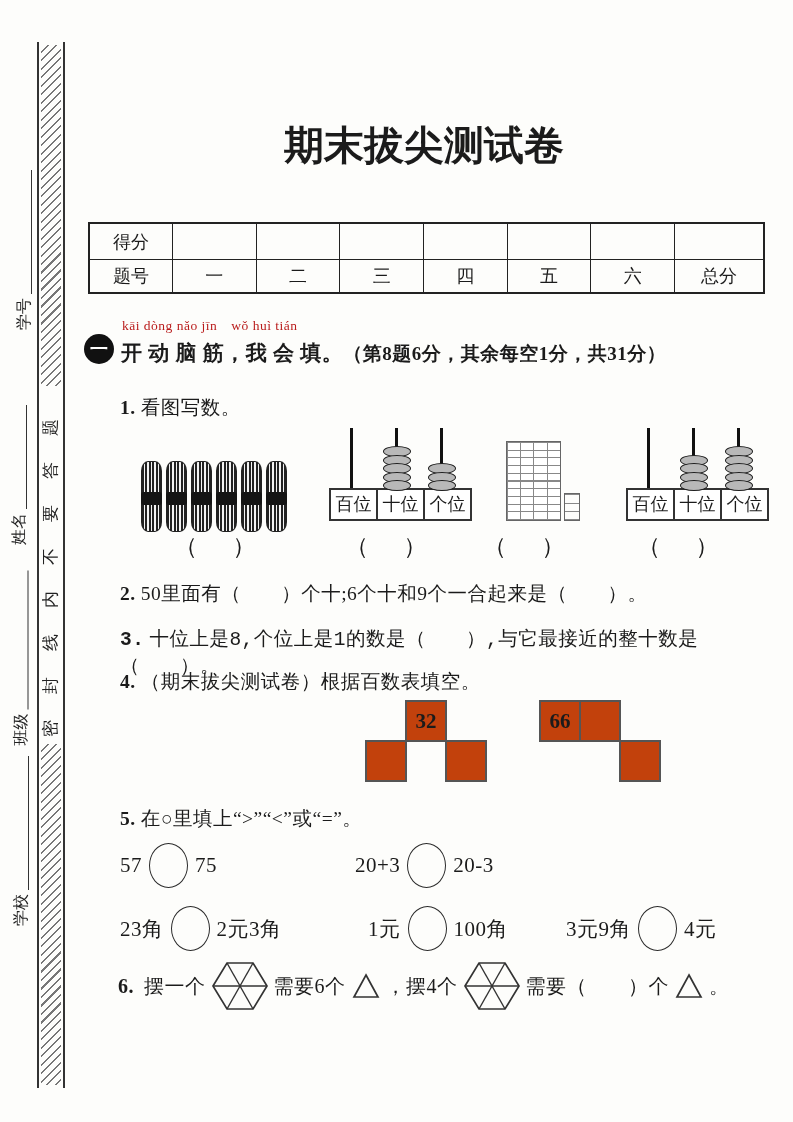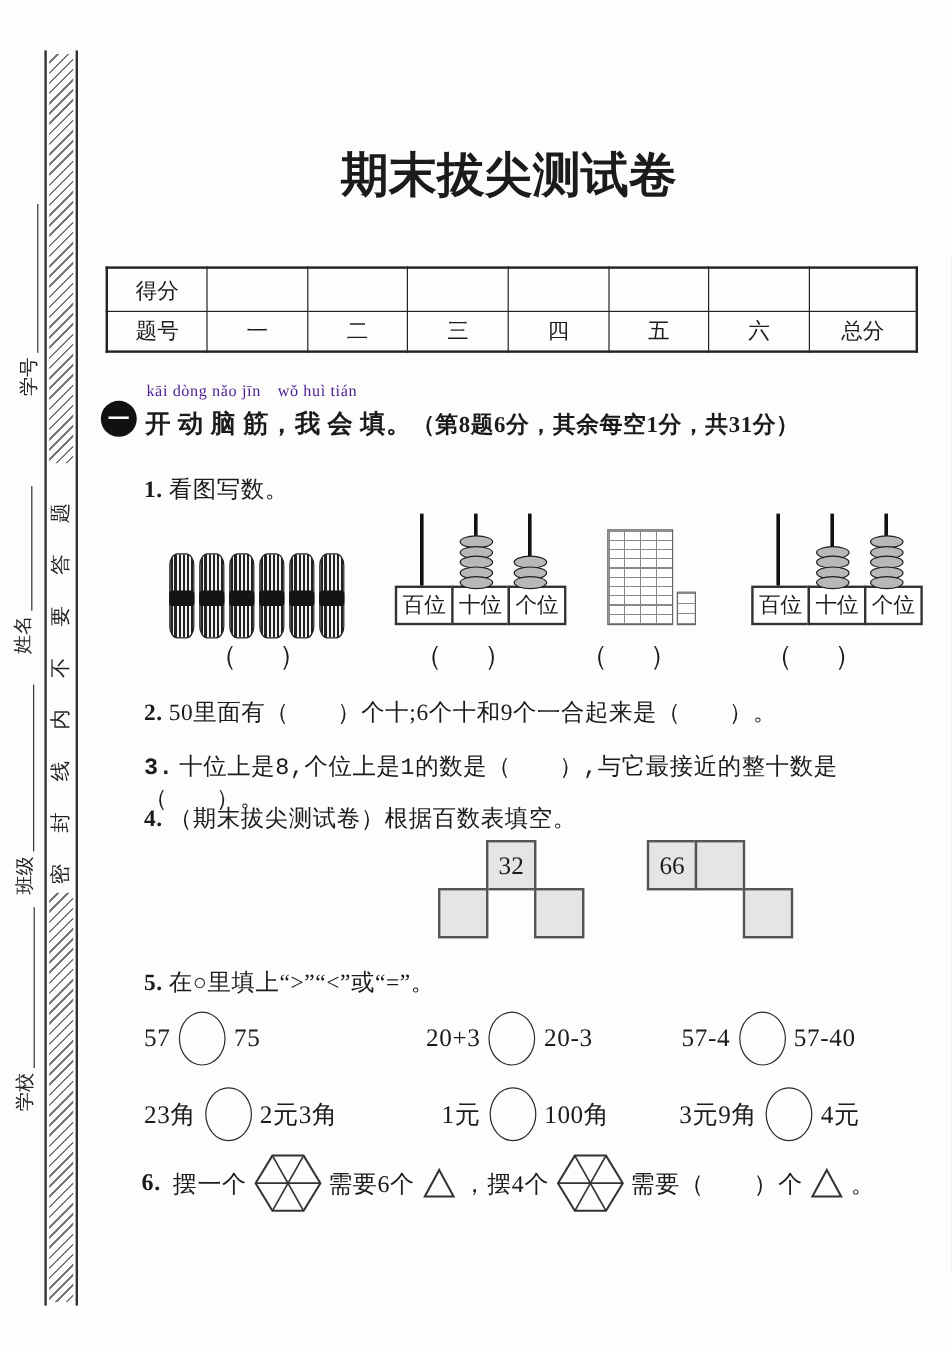--- a/index.html
+++ b/index.html
@@ -30,21 +30,21 @@
   .score td{border:1.6px solid #222;text-align:center;padding:0;}
   .score tr:first-child td{height:35px;}
   .score tr:last-child td{height:32px;}
   .score td:first-child{width:82px;}
   .score td:last-child{width:88px;}
   .score{border:2px solid #222;}
   
   .badge{position:absolute;left:84px;top:334px;width:30px;height:30px;border-radius:50%;
          background:#111;color:#fff;font-size:18px;font-weight:bold;
          display:flex;align-items:center;justify-content:center;}
-  .pinyin{position:absolute;left:122px;top:317px;font-size:13.5px;letter-spacing:.5px;color:#4c1d95;}
+  .pinyin{position:absolute;left:122px;top:317px;font-size:13.5px;letter-spacing:.5px;color:#b91c1c;}
   .sec-head{position:absolute;left:121px;top:339px;font-size:21px;font-weight:bold;letter-spacing:.5px;}
   .sec-note{font-size:19px;}
   
   .q{position:absolute;left:120px;font-size:19.5px;letter-spacing:.5px;}
   .qnum{font-weight:bold;margin-right:5px;}
   
   .bundles{position:absolute;left:141px;top:461px;display:flex;gap:4px;}
   .bundle{width:19px;height:69px;position:relative;border:1px solid #222;border-radius:7px/10px;
           background:repeating-linear-gradient(90deg,#222 0 2px,#f3f3f3 2px 3.4px);}
   .bundle::after{content:"";position:absolute;left:-1px;right:-1px;top:44%;height:13px;
@@ -67,21 +67,21 @@
          background-color:#fff;
          background-image:repeating-linear-gradient(to right,#888 0 1px,transparent 1px 13.2px),
                           repeating-linear-gradient(to bottom,#888 0 1px,transparent 1px 7.7px);}
   .hgrid-extra{position:absolute;left:564px;top:493px;width:14px;height:26px;border:1.5px solid #666;
          background-image:repeating-linear-gradient(to bottom,#888 0 1px,transparent 1px 8.5px);}
   .cap{position:absolute;top:531px;font-size:23px;transform:translateX(-50%);letter-spacing:6px;}
   
   .shape{position:absolute;top:701px;display:grid;grid-template-columns:repeat(3,40px);
          grid-auto-rows:40px;}
   .sq{border:2px solid #555;margin:-1px;display:flex;align-items:center;justify-content:center;
-      font-size:21px;background:#e5e5e5;}
+      font-size:21px;background:#c2410c;font-weight:bold;}
   
   .cmp{position:absolute;display:flex;align-items:center;gap:7px;font-size:21px;letter-spacing:.5px;}
   .circ{width:37px;height:43px;border:1.8px solid #2b2b2b;border-radius:50%;flex:none;background:#fdfdfb;}
   
   .q6row{position:absolute;left:118px;top:960px;display:flex;align-items:center;gap:5px;
          font-size:20px;letter-spacing:.5px;}
   .q6row svg{flex:none;}
 </style>
 </head>
 <body>
@@ -243,25 +243,20 @@
 
   <div class="cmp" style="left:120px;top:843px;">
     <span>57</span>
     <span class="circ"></span>
     <span>75</span>
   </div>
   <div class="cmp" style="left:355px;top:843px;">
     <span>20+3</span>
     <span class="circ"></span>
     <span>20-3</span>
-  </div>
-  <div class="cmp" style="left:568px;top:843px;">
-    <span>57-4</span>
-    <span class="circ"></span>
-    <span>57-40</span>
   </div>
 
   <div class="cmp" style="left:120px;top:906px;">
     <span>23角</span>
     <span class="circ"></span>
     <span>2元3角</span>
   </div>
   <div class="cmp" style="left:324px;top:906px;margin-left:44px;">
     <span>1元</span>
     <span class="circ"></span>

